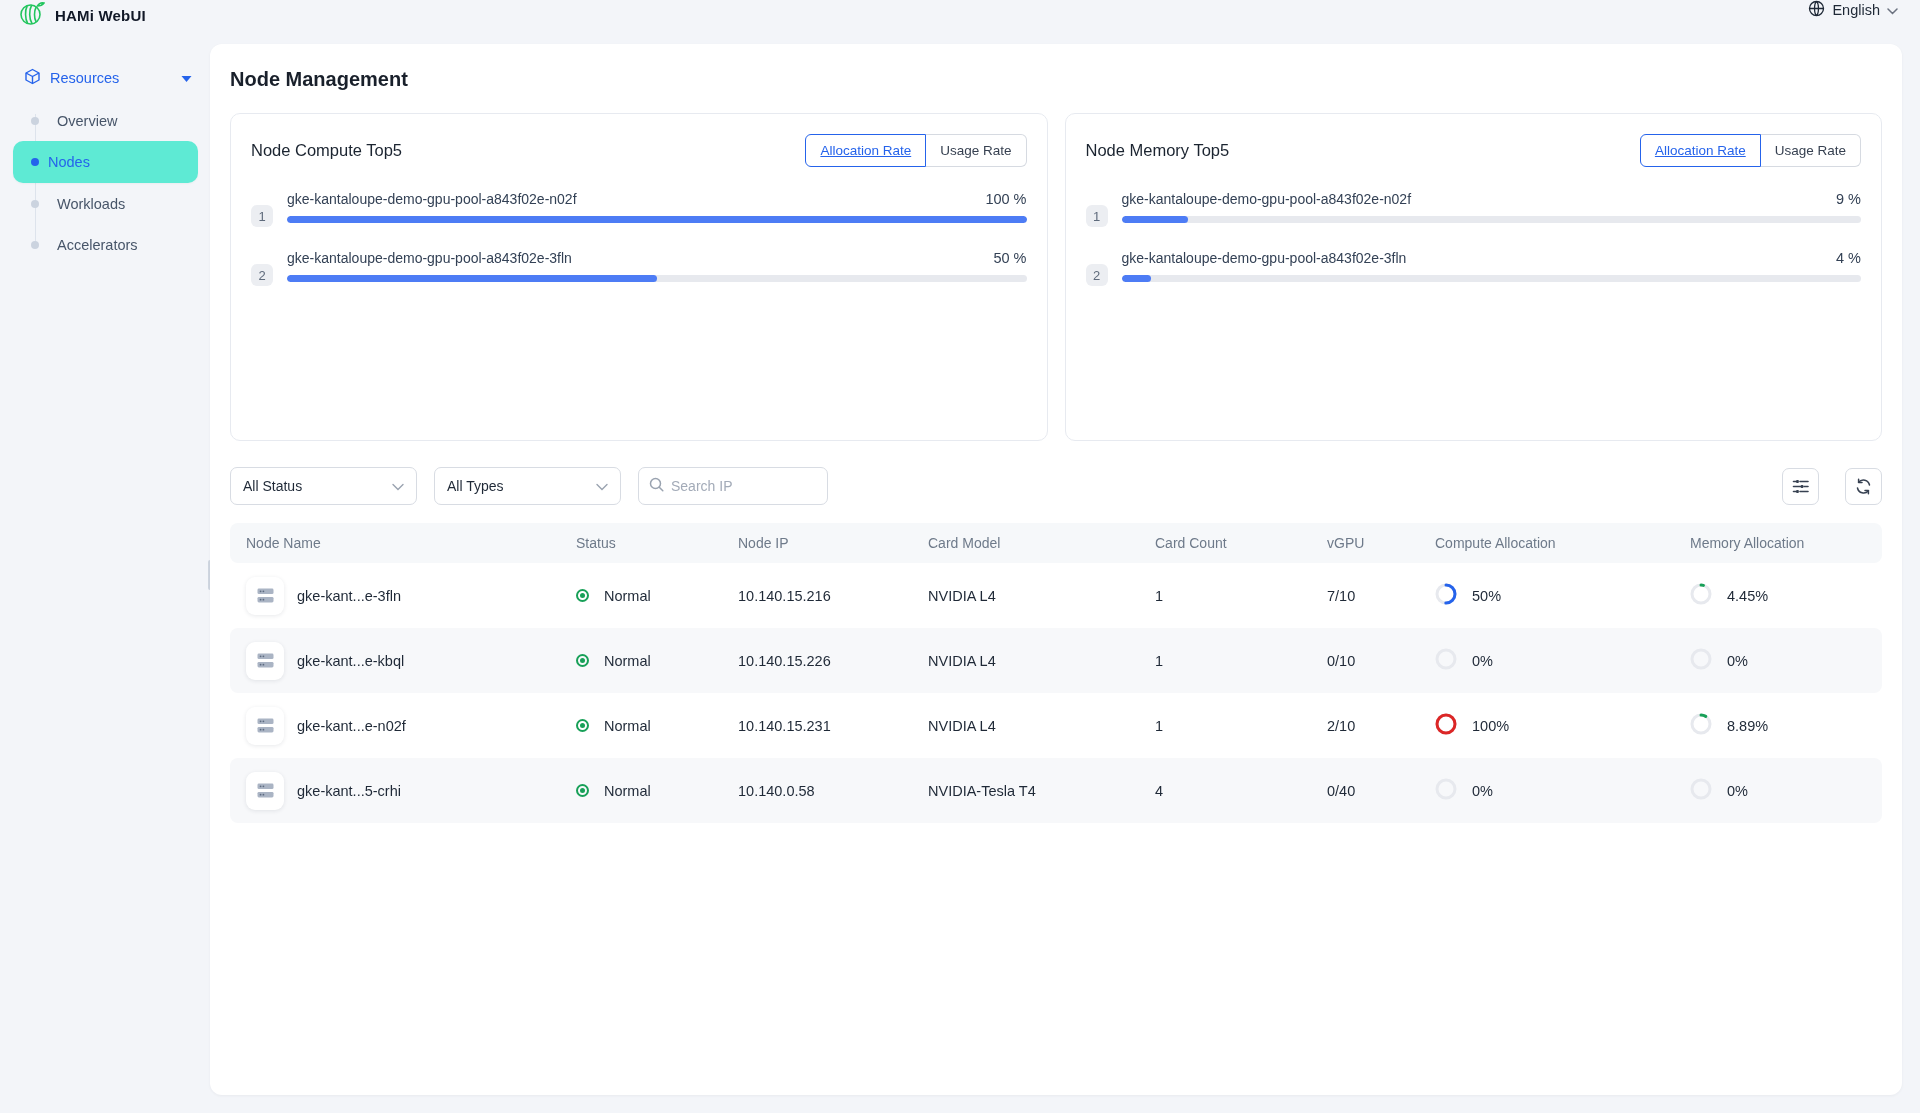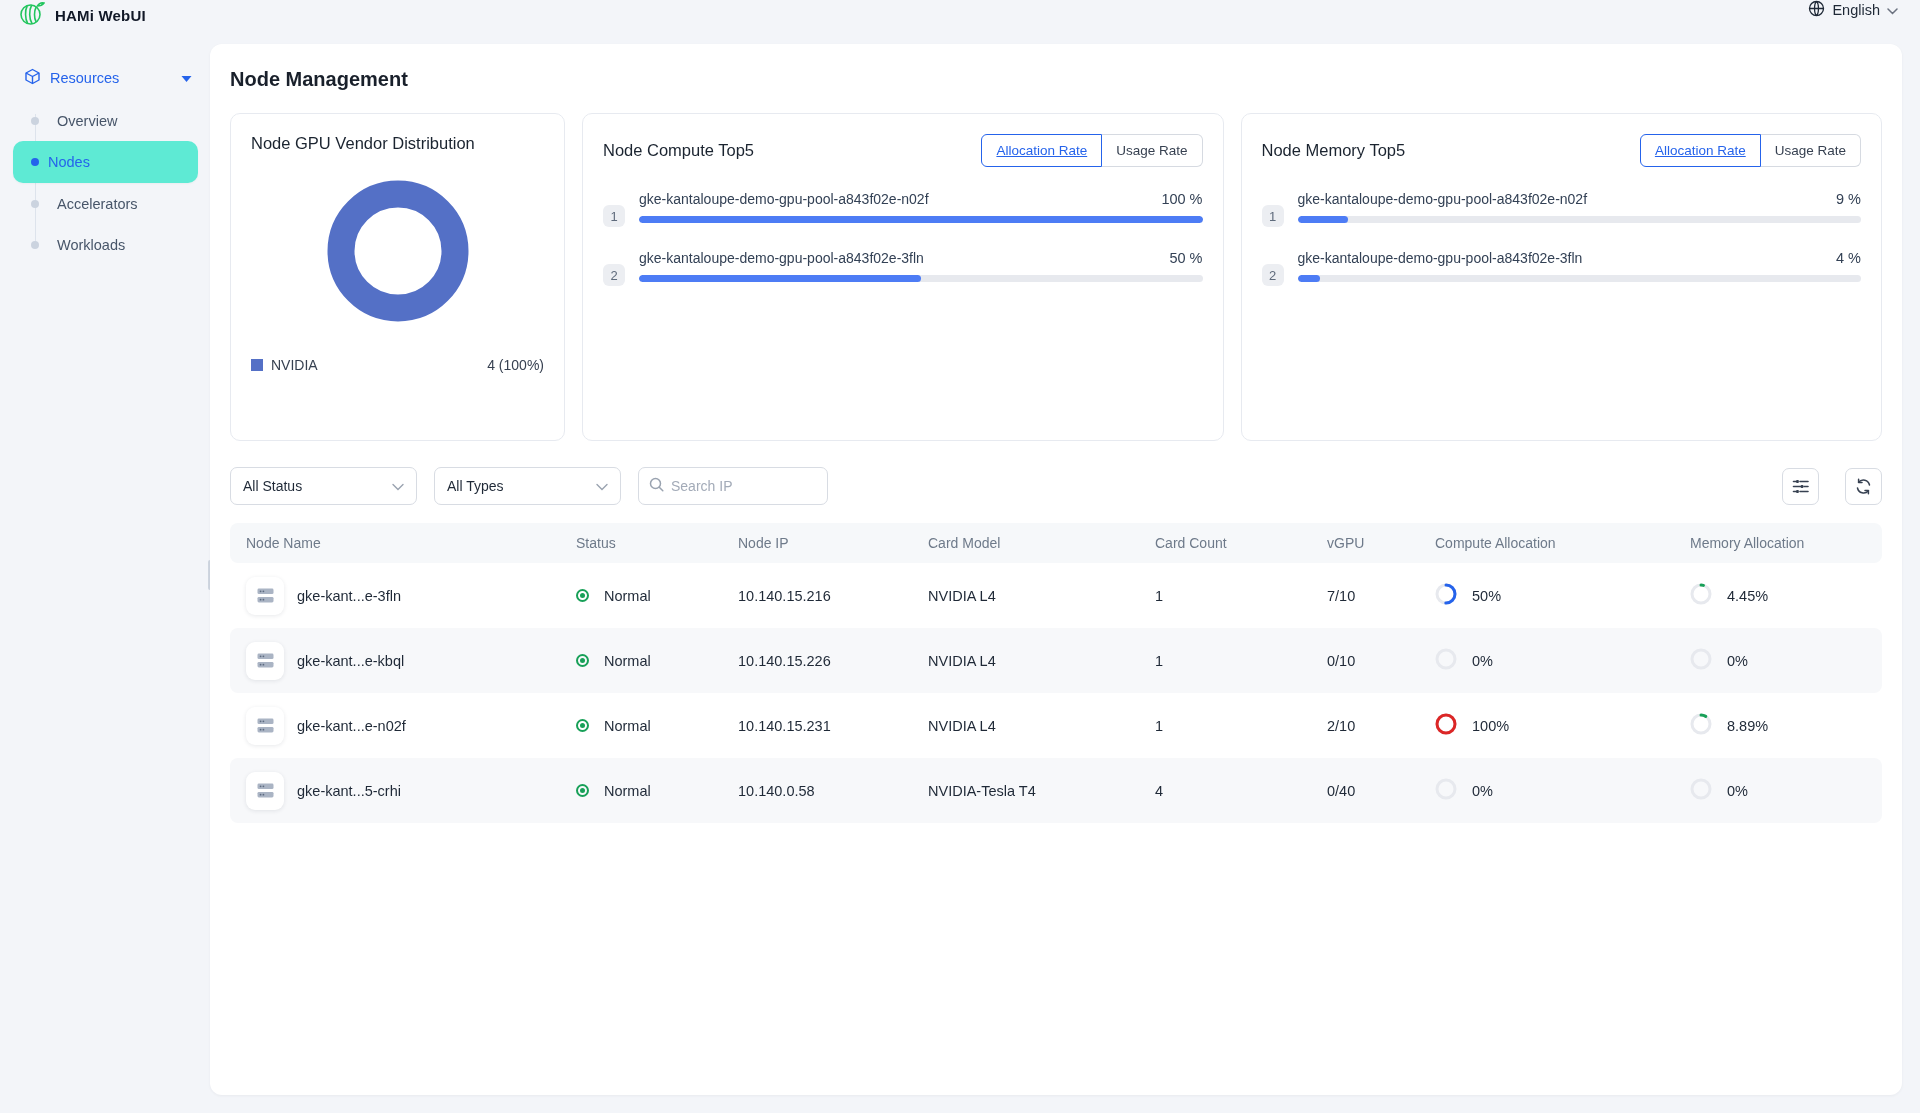--- a/index.html
+++ b/index.html
@@ -138,49 +138,36 @@
   <div class="tree-item">
         <span class="dot"></span>
         <span>Overview</span>
       </div>
       <div class="tree-item active">
         <span class="dot"></span>
         <span>Nodes</span>
       </div>
       <div class="tree-item">
         <span class="dot"></span>
-        <span>Accelerators</span>
+        <span>Workloads</span>
       </div>
       <div class="tree-item">
         <span class="dot"></span>
-        <span>Workloads</span>
+        <span>Accelerators</span>
       </div>
     </div>
 </div>
 
 <div class="divider-handle"></div>
 
 <div class="main">
   <div class="page-title">Node Management</div>
 
   <div class="cards">
 
-    <div class="card vendor">
-      <div class="card-title">Node GPU Vendor Distribution</div>
-      <div class="donut-wrap">
-        <svg width="160" height="160" viewBox="0 0 160 160">
-          <circle id="donut-ring" cx="80" cy="80" r="57" fill="none" stroke-width="27" stroke="#5470c6"></circle>
-        </svg>
-      </div>
-      <div class="legend-row">
-        <span class="legend-swatch" id="legend-swatch" style="background: rgb(84, 112, 198);"></span>
-        <span class="legend-label">NVIDIA</span>
-        <span class="legend-value">4 (100%)</span>
-      </div>
-    </div>
 
     <div class="card top5">
       <div class="card-head">
         <div class="card-title">Node Compute Top5</div>
         <div class="seg" id="compute-seg">
             <button class="active">Allocation Rate</button>
             <button>Usage Rate</button>
           </div>
       </div>
       <div class="top5-list" id="compute-list">

